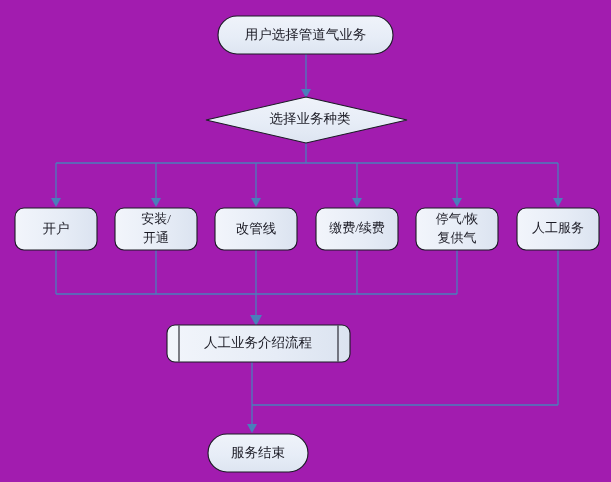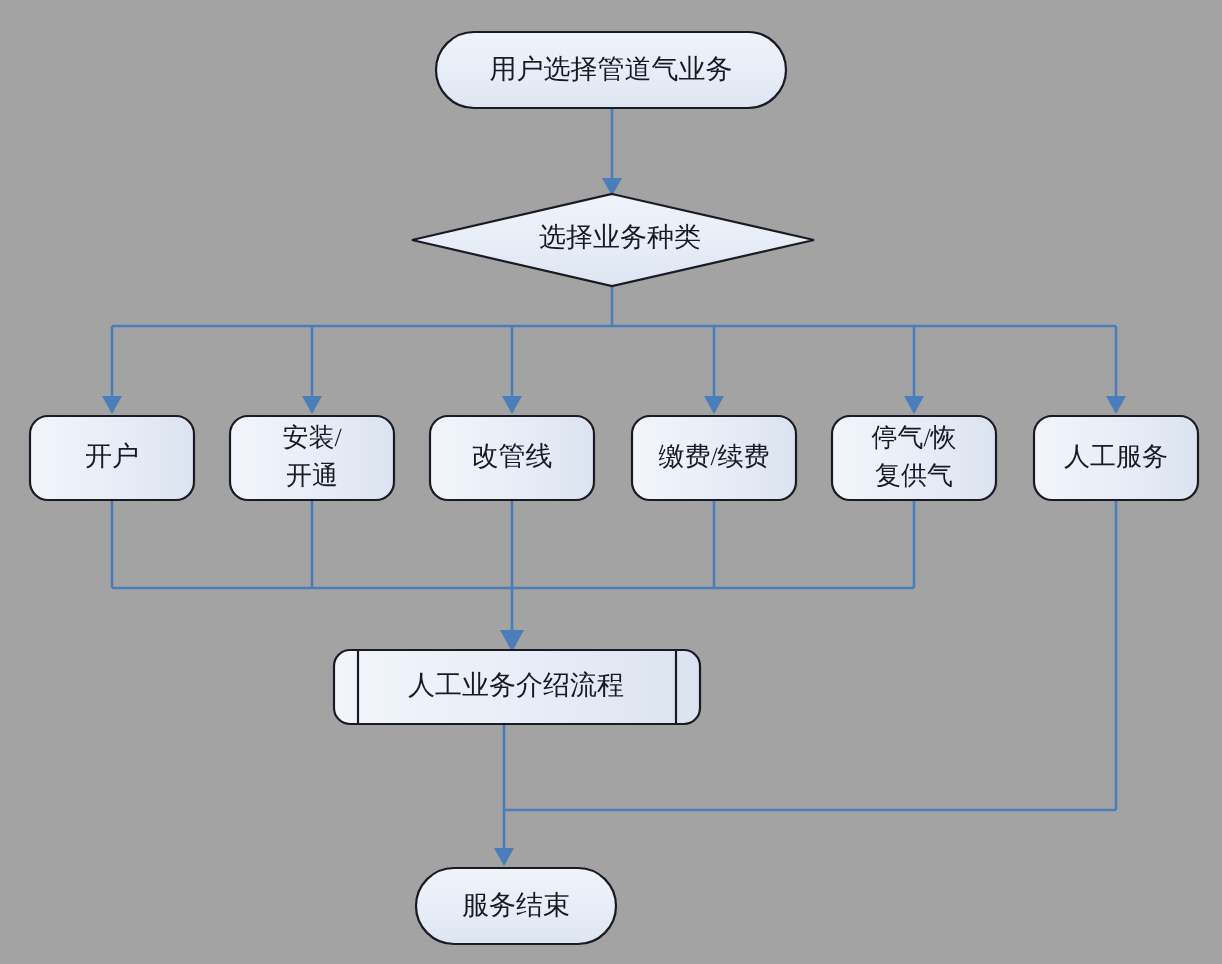--- a/index.html
+++ b/index.html
@@ -8,21 +8,21 @@
     padding: 0;
     background: #ffffff;
   }
   body {
     font-family: "Liberation Serif", "DejaVu Serif", serif;
   }
   #flow-root {
     position: relative;
     width: 611px;
     height: 482px;
-    background: #a3a3a3;
+    background: #a21caf;
     overflow: hidden;
   }
   svg#flow-svg {
     display: block;
     width: 611px;
     height: 482px;
   }
   .node-shape {
     stroke: #1a1a24;
     stroke-width: 1.1;

